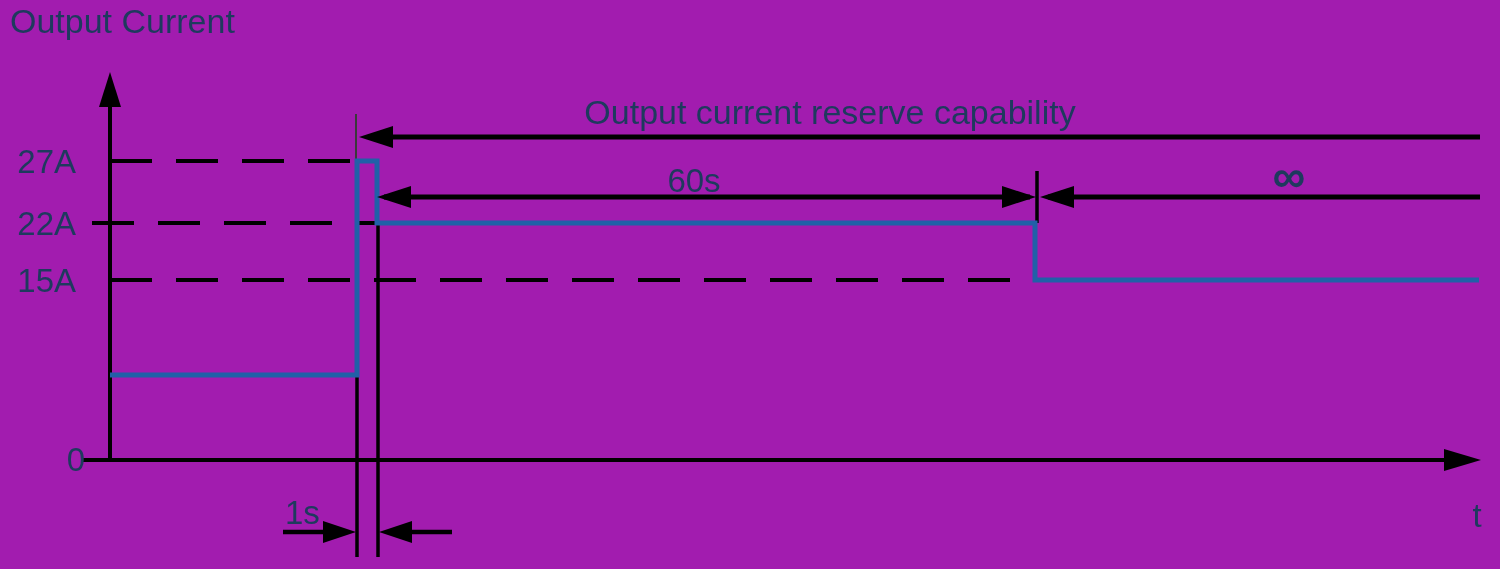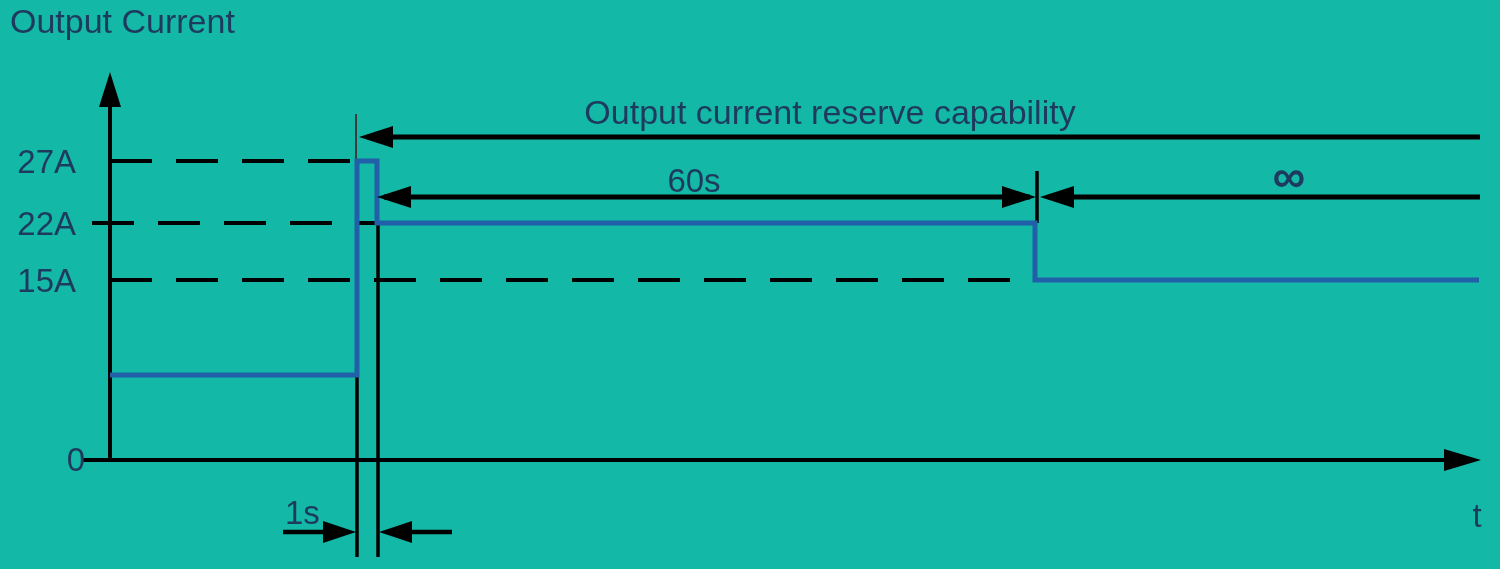--- a/index.html
+++ b/index.html
@@ -1,20 +1,20 @@
 <!DOCTYPE html>
 <html><head>
 <meta charset="utf-8">
 <style>
   html, body { margin: 0; padding: 0; background: #ffffff; }
   .canvas {
     position: relative;
     width: 1500px;
     height: 569px;
-    background: #14b8a6;
+    background: #a21caf;
     font-family: "Liberation Sans", sans-serif;
     overflow: hidden;
   }
   svg { display: block; }
   svg text {
     font-family: "Liberation Sans", sans-serif;
   }
   .blk  { stroke: #000000; fill: none; }
   .ah   { fill: #000000; stroke: none; }
   .dash { stroke: #000000; fill: none; stroke-dasharray: 42 24; }

